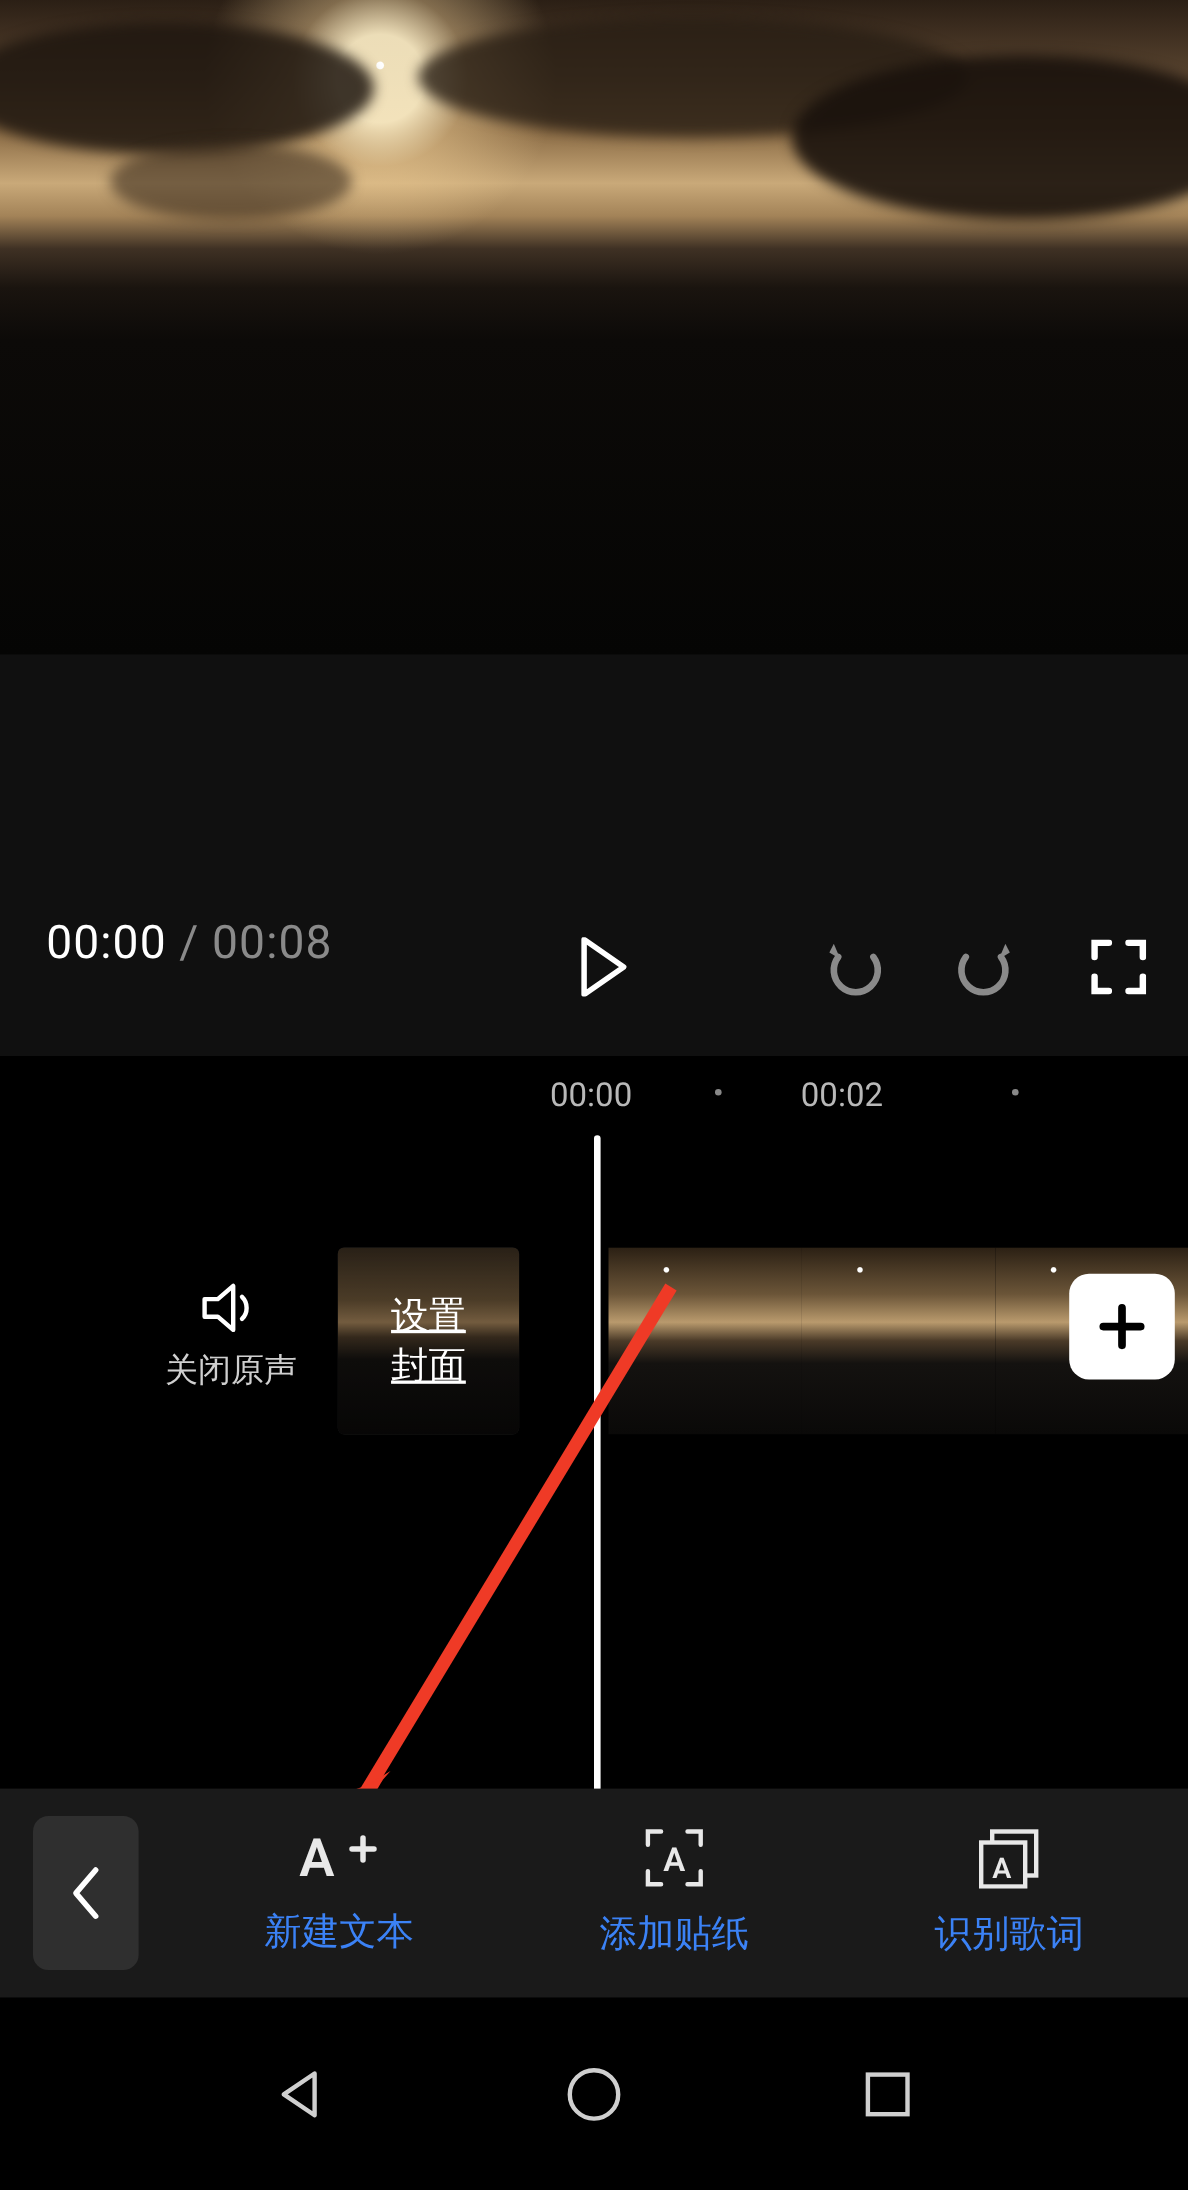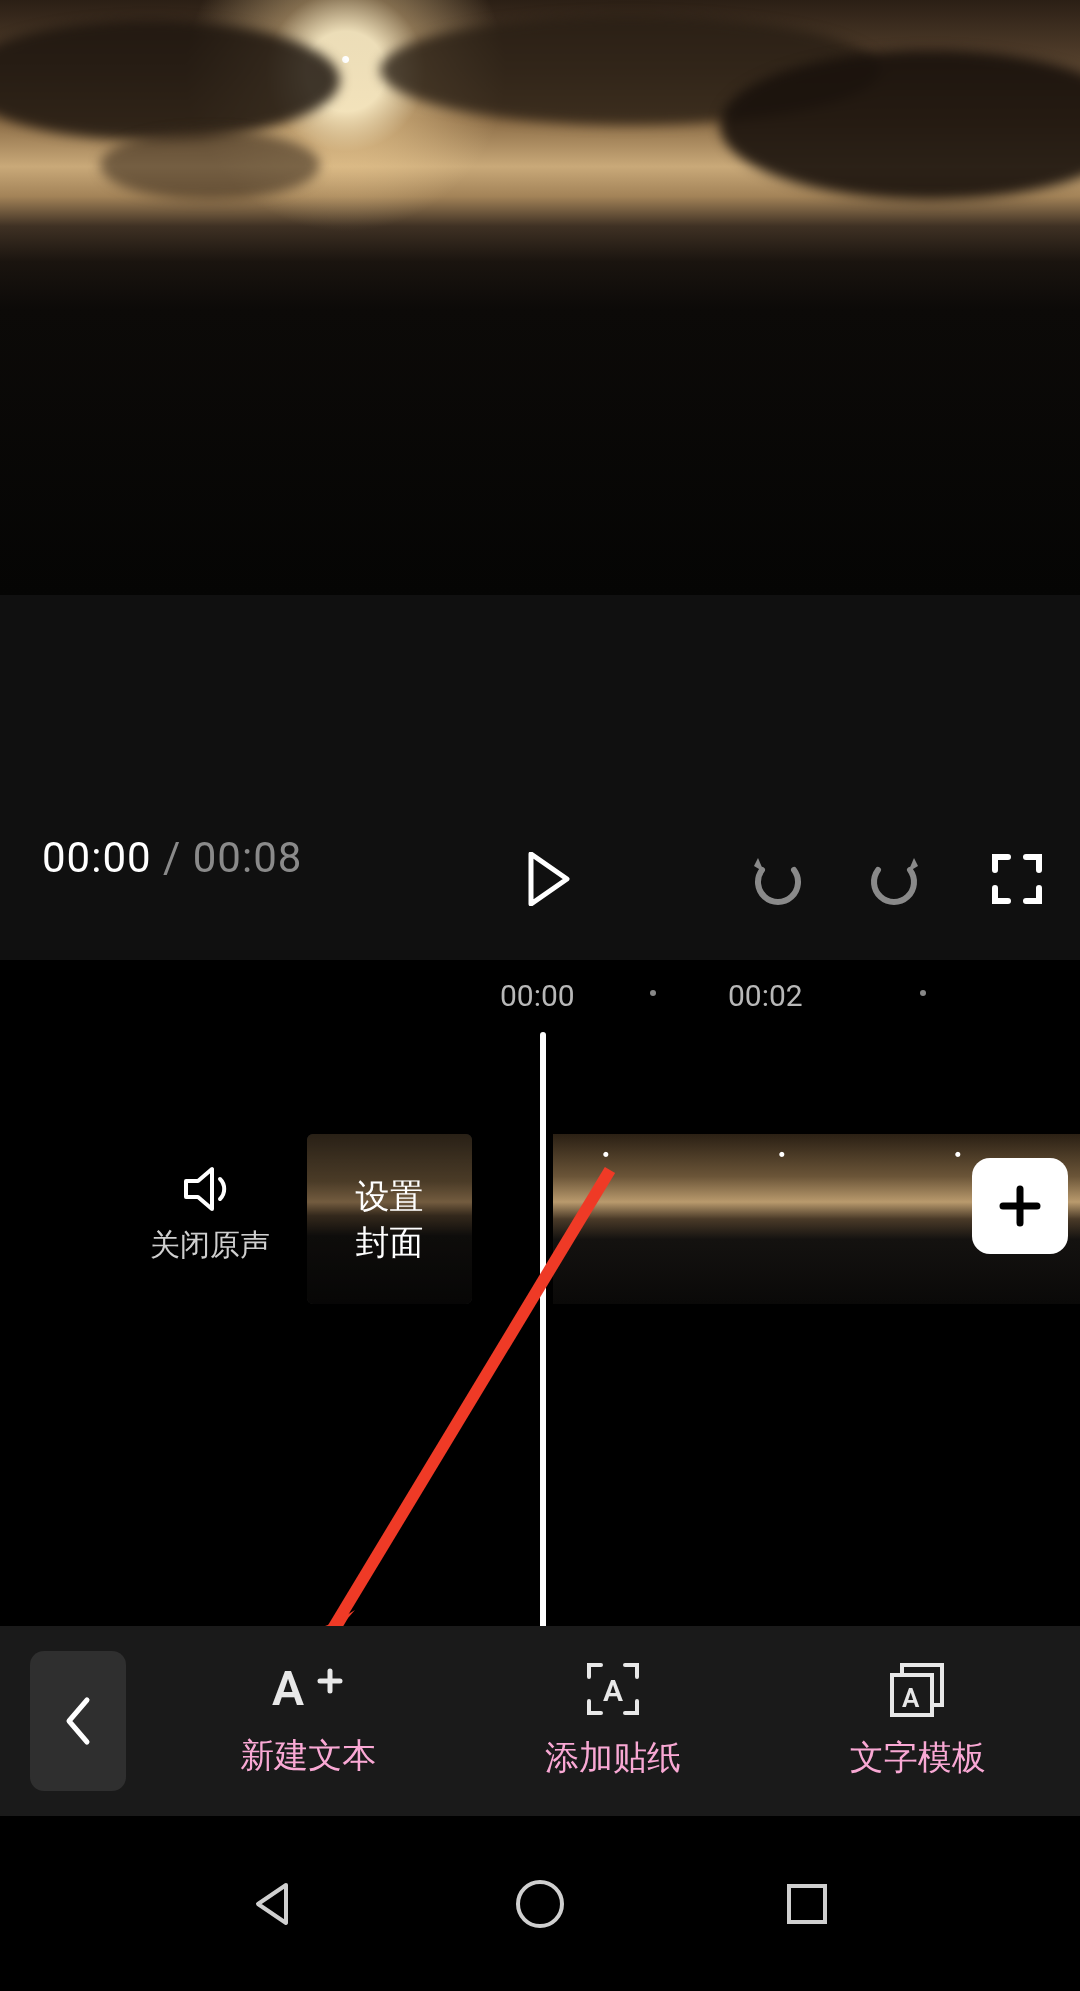--- a/index.html
+++ b/index.html
@@ -37,38 +37,38 @@
   
   .mute { position:absolute; left:150px; top:205px; cursor:pointer; }
   .mute svg { margin:0 auto 12px; }
   .mute .lab { font-size:30px; color:#cfcfcf; }
   
   .cover { position:absolute; left:307px; top:174px; width:165px; height:170px; border-radius:6px; overflow:hidden; background:#1a1a1a; cursor:pointer; display:flex; align-items:center; justify-content:center; }
   .cover-bg { position:absolute; inset:0;
     background: linear-gradient(180deg,#3a2e20 0%, #6b5538 28%, #a4835a 40%, #4a3a28 48%, #141210 60%, #0a0908 100%);
     filter:brightness(.7);
   }
-  .cover .txt { position:relative; color:#fff; font-size:34px; line-height:46px; text-align:center; }
+  .cover .txt { position:relative; color:#fff; font-size:34px; line-height:46px; text-align:center;text-decoration:underline; }
   
   .clips { position:absolute; left:553px; top:174px; height:170px; width:527px; display:flex; overflow:hidden; }
   .clip { height:100%; flex:0 0 176px;
     background:
       radial-gradient(circle at 30% 12%, #fff 0 2px, transparent 3px),
       linear-gradient(180deg,#2b2014 0%, #6b5538 25%, #b99a6d 40%, #4a3a28 50%, #141210 62%, #0a0908 100%);
   }
   .addbtn { position:absolute; right:12px; top:198px; width:96px; height:96px; background:#fff; border-radius:18px; display:flex; align-items:center; justify-content:center; cursor:pointer; }
   .addbtn svg { width:46px; height:46px; }
   
   .arrow { position:absolute; left:0; top:0; width:1080px; height:1991px; pointer-events:none; }
   
   .toolbar { position:absolute; left:0; bottom:175px; width:1080px; height:190px; background:#1a1a1a; display:flex; align-items:center; }
   .backbtn { margin-left:30px; width:96px; height:140px; background:#2f2f2f; border-radius:14px; display:flex; align-items:center; justify-content:center; cursor:pointer; }
   .tools { flex:1; display:flex; justify-content:space-around; padding:0 10px 0 30px; }
   .tool { display:flex; flex-direction:column; align-items:center; gap:18px; cursor:pointer; min-width:170px; }
-  .tool .lab { font-size:34px; color:#f9a8d4; white-space:nowrap; }
+  .tool .lab { font-size:34px; color:#3b82f6; white-space:nowrap; }
   
   .navbar { position:absolute; left:0; bottom:0; width:1080px; height:175px; background:#000; display:flex; align-items:center; justify-content:space-around; padding:0 140px; }
   .navbtn { width:70px; height:70px; display:flex; align-items:center; justify-content:center; cursor:pointer; }
 </style>
 </head>
 <body>
 
 <div class="app">
 
   <div class="preview">
@@ -178,21 +178,21 @@
           <text x="18" y="40" font-size="30" font-weight="600" fill="#e8e8e8">A</text>
         </svg>
         <div class="lab">添加贴纸</div>
       </div>
       <div class="tool">
         <svg width="60" height="56" viewBox="0 0 60 56">
           <rect x="14" y="4" width="40" height="40" fill="none" stroke="#e8e8e8" stroke-width="4"></rect>
           <rect x="4" y="14" width="40" height="40" fill="#1a1a1a" stroke="#e8e8e8" stroke-width="4"></rect>
           <text x="14" y="46" font-size="26" font-weight="600" fill="#e8e8e8">A</text>
         </svg>
-        <div class="lab">文字模板</div>
+        <div class="lab">识别歌词</div>
       </div>
     </div>
   </div>
 
   <div class="navbar">
     <div class="navbtn">
       <svg width="50" height="50" viewBox="0 0 50 50">
           <path d="M38 6 L10 25 L38 44 Z" fill="none" stroke="#cfcfcf" stroke-width="4" stroke-linejoin="round"></path>
         </svg>
     </div>

